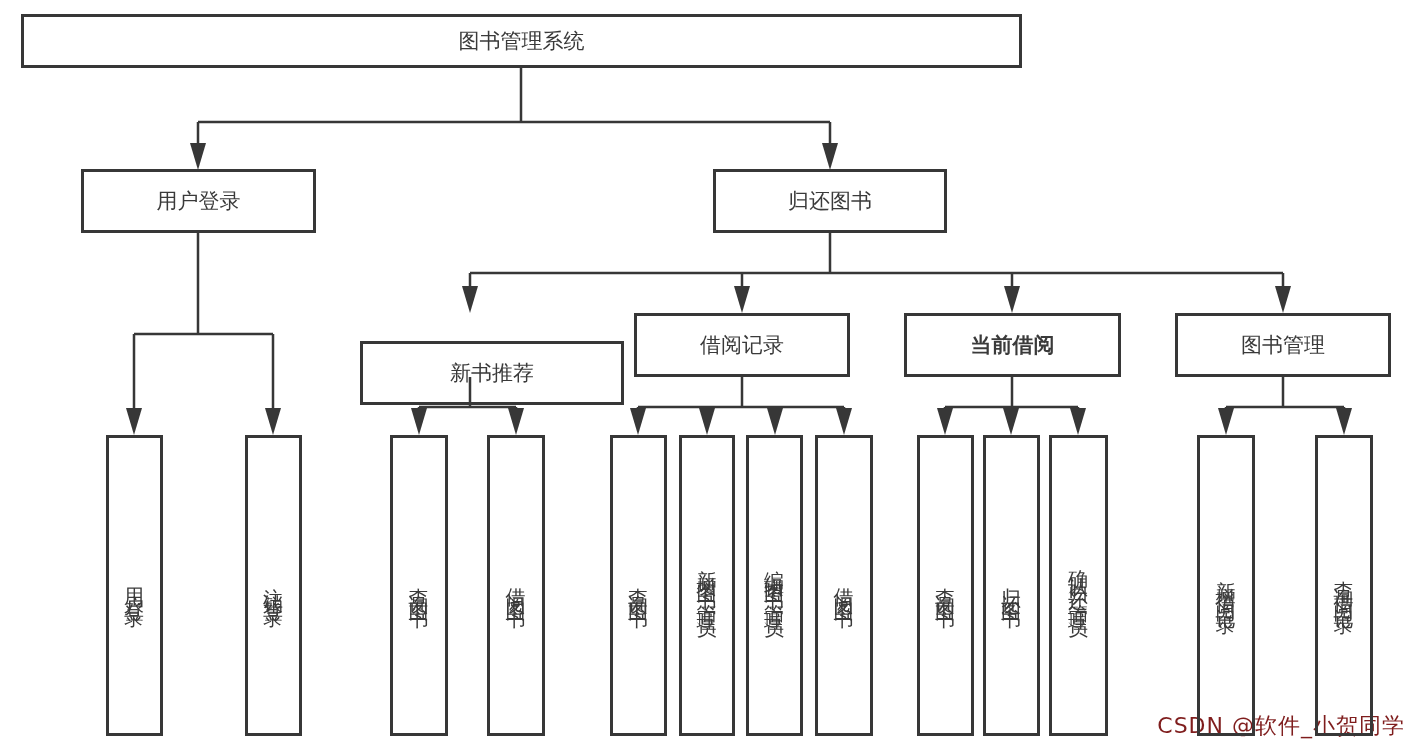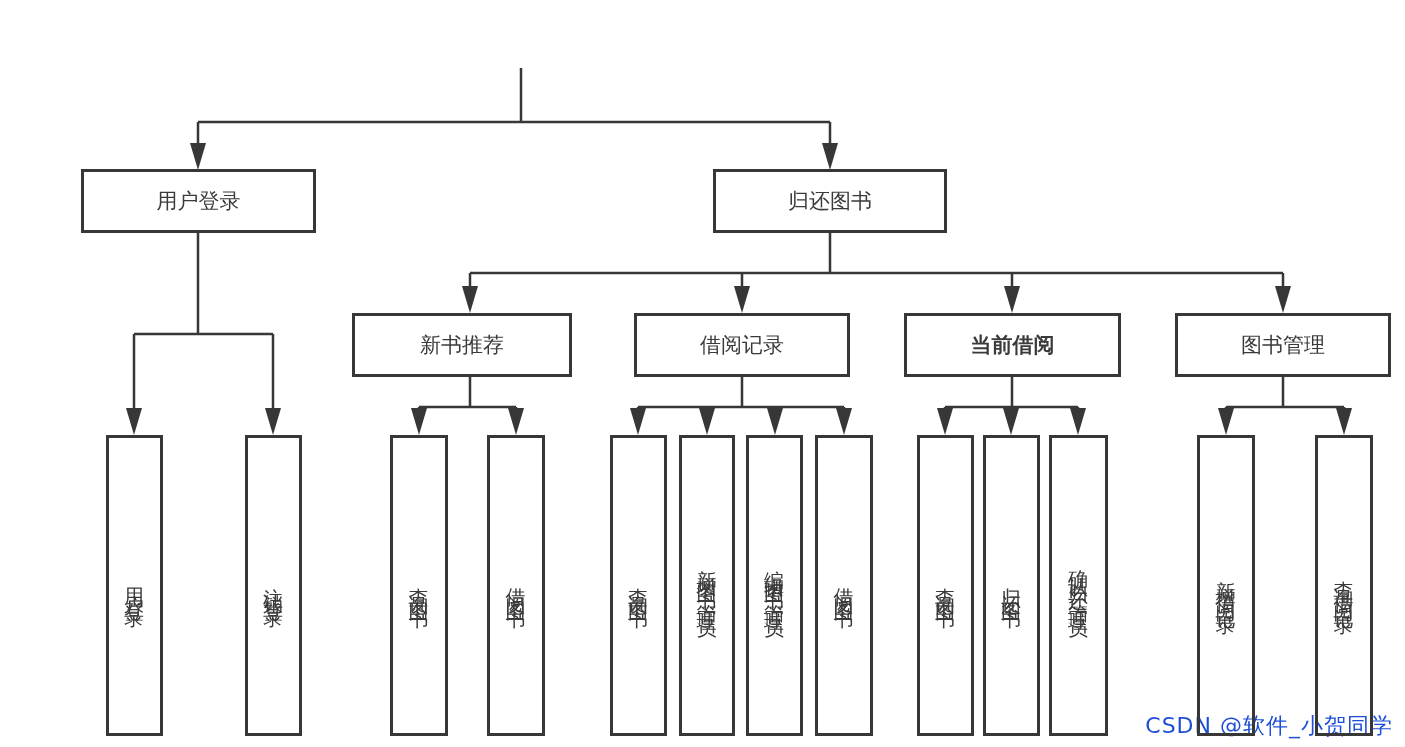--- a/index.html
+++ b/index.html
@@ -15,25 +15,25 @@
     overflow: hidden;
   }
   svg.connectors {
     position: absolute;
     left: 0; top: 0;
     width: 1405px; height: 747px;
     z-index: 1;
   }
   .watermark {
     position: absolute;
-    right: 12px;
+    right: 0;
     bottom: 6px;
     z-index: 2;
     font-size: 22px;
-    color: #1d4ed8;
+    color: #7f1d1d;
     letter-spacing: 1px;
     white-space: nowrap;
   }
   .box {
     position: absolute;
     box-sizing: border-box;
     border: 3px solid #373737;
     background: transparent;
     display: flex;
     align-items: center;
@@ -49,21 +49,21 @@
     font-size: 20px;
     letter-spacing: 7px;
     line-height: 1;
     white-space: nowrap;
   }
   
   .n-root   { left: 21px;  top: 14px;  width: 1001px; height: 54px; }
   .n-login  { left: 81px;  top: 169px; width: 235px;  height: 64px; }
   .n-mgmt   { left: 713px; top: 169px; width: 234px;  height: 64px; }
   .lvl3     { top: 313px; height: 64px; }
-  .n-g1 { left: 352px;  width: 220px; }
+  .n-g1 { left: 360px;  width: 264px; margin-top: 28px; }
   .n-g2 { left: 634px;  width: 216px; }
   .n-g3 { left: 904px;  width: 217px; font-weight: bold; }
   .n-g4 { left: 1175px; width: 216px; }
   .leaf { top: 435px; height: 301px; }
   .n-l1  { left: 106px;  width: 57px; }
   .n-l2  { left: 245px;  width: 57px; }
   .n-l3  { left: 390px;  width: 58px; }
   .n-l4  { left: 487px;  width: 58px; }
   .n-l5  { left: 610px;  width: 57px; }
   .n-l6  { left: 679px;  width: 56px; }
@@ -107,20 +107,23 @@
       <polygon points="937,408 953,408 945,435"></polygon>
       <polygon points="1003,408 1019,408 1011,435"></polygon>
       <polygon points="1070,408 1086,408 1078,435"></polygon>
       <polygon points="1218,408 1234,408 1226,435"></polygon>
       <polygon points="1336,408 1352,408 1344,435"></polygon>
     </g>
   </svg>
 
   <div class="watermark">CSDN @软件_小贺同学</div>
 
+  <div class="box hbox n-root">
+    <span>图书管理系统</span>
+  </div>
 
   <div class="box hbox n-login">
     <span>用户登录</span>
   </div>
   <div class="box hbox n-mgmt">
     <span>归还图书</span>
   </div>
 
   <div class="box hbox lvl3 n-g1">
     <span>新书推荐</span>

